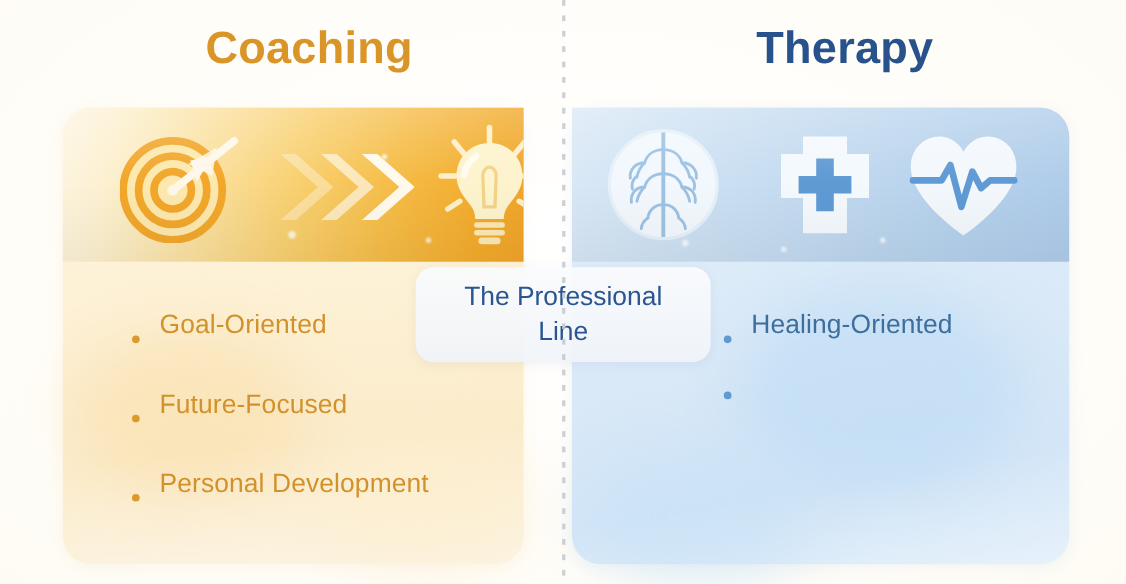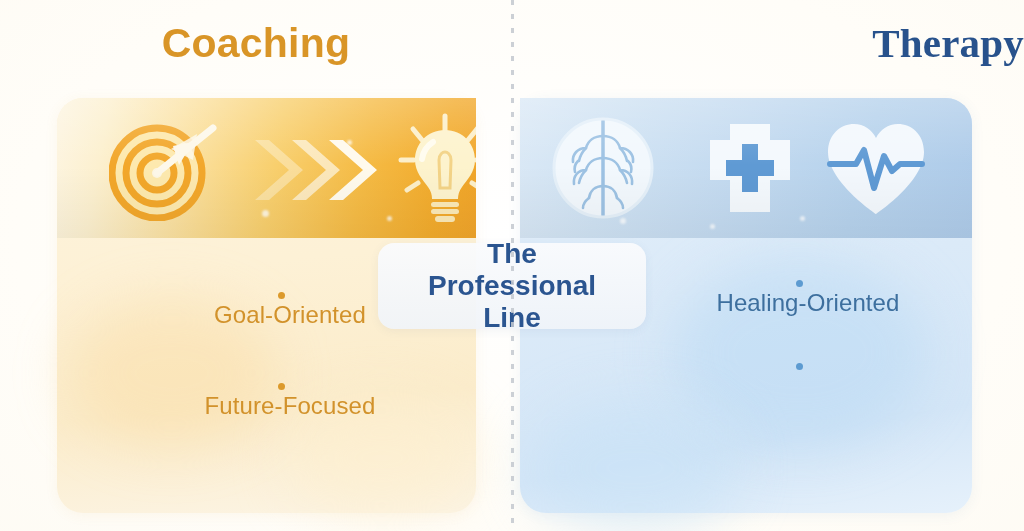--- a/index.html
+++ b/index.html
@@ -31,27 +31,27 @@
     font-weight: bold;
     letter-spacing: 0.2px;
     white-space: nowrap;
     line-height: 50px;
   }
   #title-coaching {
     left: 0;
     width: 512px;
     text-align: center;
     color: #d99527;
+    padding-left: 25px;
   }
   #title-therapy {
     left: 512px;
     width: 512px;
-    text-align: right;
+    text-align: center;
     color: #28528c;
-    font-family: Liberation Serif, serif;
   }
 
   
   .panel {
     position: absolute;
     top: 98px;
     height: 415px;
     border-radius: 26px;
   }
   #panel-left {
@@ -133,22 +133,22 @@
     background: linear-gradient(180deg, rgba(250,251,253,0.94) 0%, rgba(240,244,249,0.93) 100%);
     box-shadow: 0 2px 10px rgba(70,100,140,0.07);
     display: flex;
     align-items: center;
     justify-content: center;
     text-align: center;
     z-index: 6;
   }
   #center-label-text {
     color: #2b5590;
-    font-size: 28px;
-    font-weight: bold;
+    font-size: 24px;
+    font-weight: normal;
     line-height: 32px;
     padding: 0 22px;
   }
 
   
   #divider {
     position: absolute;
     left: 511px;
     top: 0;
     width: 3px;
@@ -159,26 +159,25 @@
     opacity: 0.85;
     z-index: 7;
   }
 
   
   .bullets {
     position: absolute;
     z-index: 4;
   }
   #bullets-left { left: 120px; top: 280px; width: 340px; }
-  #bullets-right { left: 658px; top: 268px; width: 300px; }
+  #bullets-right { left: 658px; top: 280px; width: 300px; }
 
   .bullet-row {
     display: flex;
-    align-items: center;
-    flex-direction: column;
+    align-items: flex-end;
   }
   .bullet-dot {
     flex: 0 0 auto;
     width: 7px;
     height: 7px;
     border-radius: 50%;
     margin-top: 12px;
     margin-right: 18px;
   }
   .bullet-text {
@@ -324,20 +323,24 @@
 
   <div class="bullets" id="bullets-left">
     <div class="bullet-row">
       <span class="bullet-dot"></span>
       <span class="bullet-text">Goal-Oriented</span>
     </div>
     <div class="bullet-row">
       <span class="bullet-dot"></span>
       <span class="bullet-text">Future-Focused</span>
     </div>
+    <div class="bullet-row">
+      <span class="bullet-dot"></span>
+      <span class="bullet-text">Personal Development</span>
+    </div>
   </div>
 
   <div class="bullets" id="bullets-right">
     <div class="bullet-row">
       <span class="bullet-dot"></span>
       <span class="bullet-text">Healing-Oriented</span>
     </div>
     <div class="bullet-row">
       <span class="bullet-dot"></span>
     </div>

